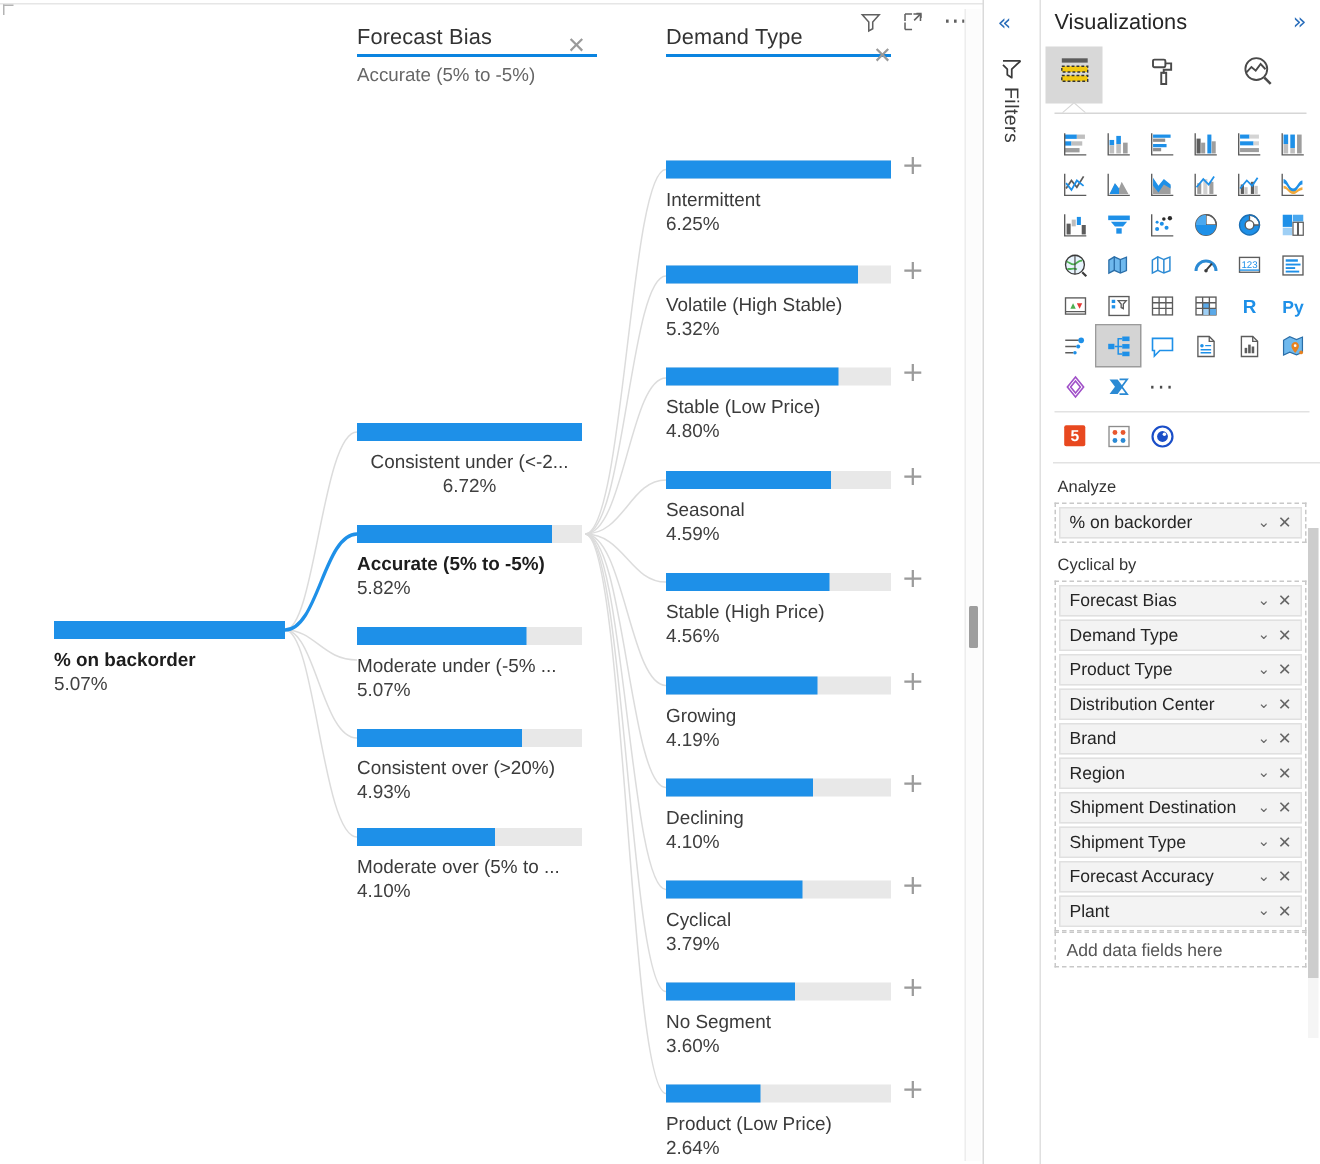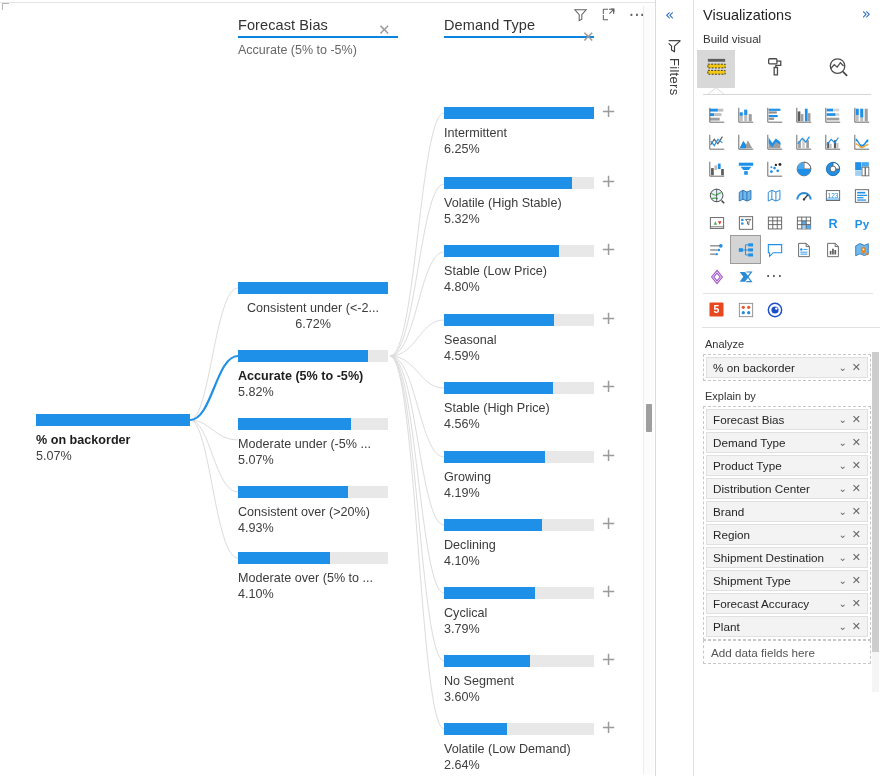--- a/index.html
+++ b/index.html
@@ -425,21 +425,21 @@
       </div>
       <div class="node-label">No Segment</div>
       <div class="node-value">3.60%</div>
       <span class="node-plus" style="left:157px; top:-2px;">+</span>
     </div>
 
     <div class="node" style="left:444px; top:723px; width:150px;">
       <div class="bar-track">
         <div class="bar-fill" style="width:42.2%;"></div>
       </div>
-      <div class="node-label">Volatile (Low Demand)</div>
+      <div class="node-label">Product (Low Price)</div>
       <div class="node-value">2.64%</div>
       <span class="node-plus" style="left:157px; top:-2px;">+</span>
     </div>
 
     <div id="tree-scrollbar">
       <div id="tree-scroll-thumb"></div>
     </div>
   </div>
 
   <div id="filters-rail">
@@ -453,21 +453,20 @@
     <span id="filters-label">Filters</span>
   </div>
 
   <div id="viz-pane">
 
     <div id="viz-header">
       <span id="viz-title">Visualizations</span>
       <span id="viz-expand">»</span>
     </div>
 
-    <div class="section-label">Build visual</div>
 
     <div id="build-tabs">
       <div class="build-tab active" style="left:3px; top:0;">
         <span>
           <svg width="23" height="23" viewBox="0 0 24 24">
             <rect x="3" y="3" width="18" height="3" fill="#5c5c5c"></rect>
             <rect x="3" y="8.5" width="18" height="4" fill="#f2c811" stroke="#333" stroke-width="1" stroke-dasharray="2 1.4"></rect>
             <rect x="3" y="15" width="18" height="4" fill="#f2c811" stroke="#333" stroke-width="1" stroke-dasharray="2 1.4"></rect>
           </svg>
         </span>
@@ -855,21 +854,21 @@
 
       <div class="well-head">Analyze</div>
       <div class="well-box">
         <div class="field-pill">
           <span class="field-name">% on backorder</span>
           <span class="pill-chev">⌄</span>
           <span class="pill-x">✕</span>
         </div>
       </div>
 
-      <div class="well-head" style="padding-top:9px;">Explain by</div>
+      <div class="well-head" style="padding-top:9px;">Cyclical by</div>
       <div class="well-box">
         <div class="field-pill">
           <span class="field-name">Forecast Bias</span>
           <span class="pill-chev">⌄</span>
           <span class="pill-x">✕</span>
         </div>
         <div class="field-pill">
           <span class="field-name">Demand Type</span>
           <span class="pill-chev">⌄</span>
           <span class="pill-x">✕</span>

